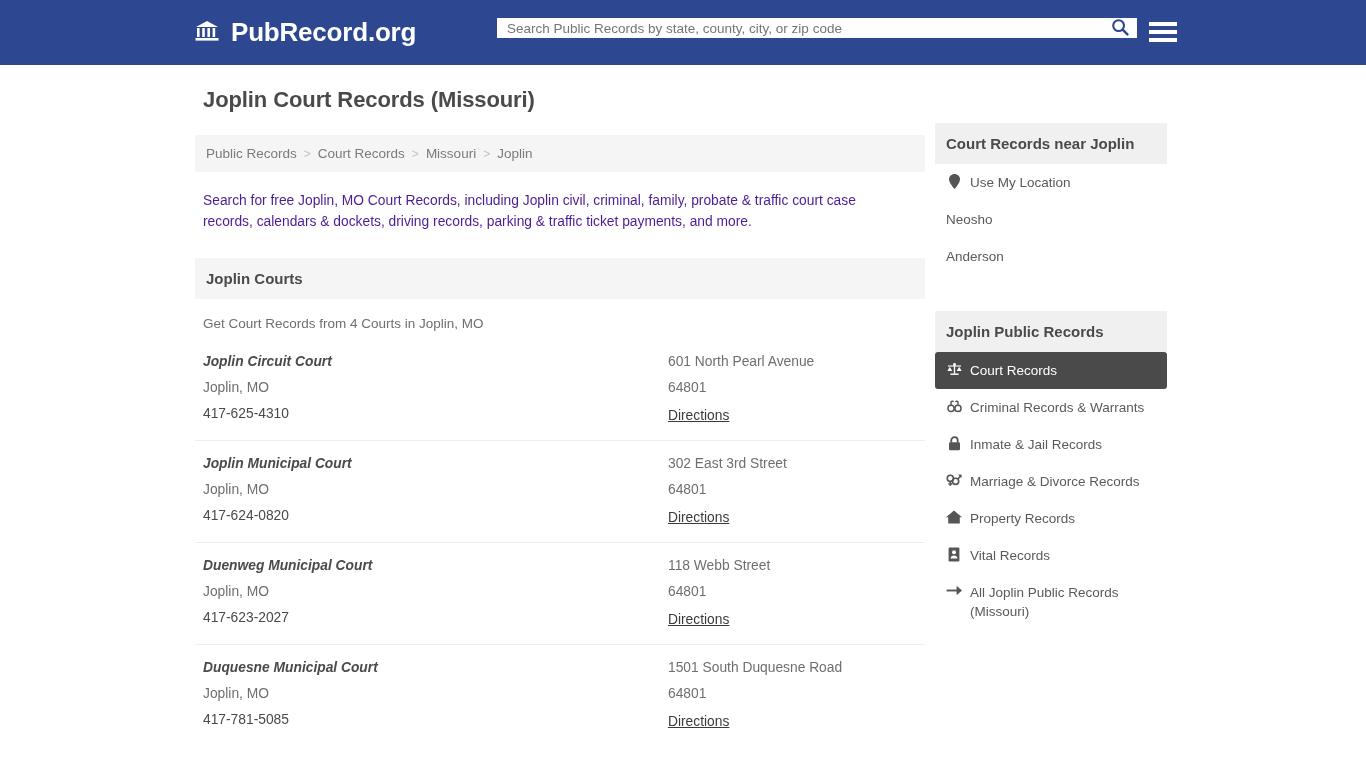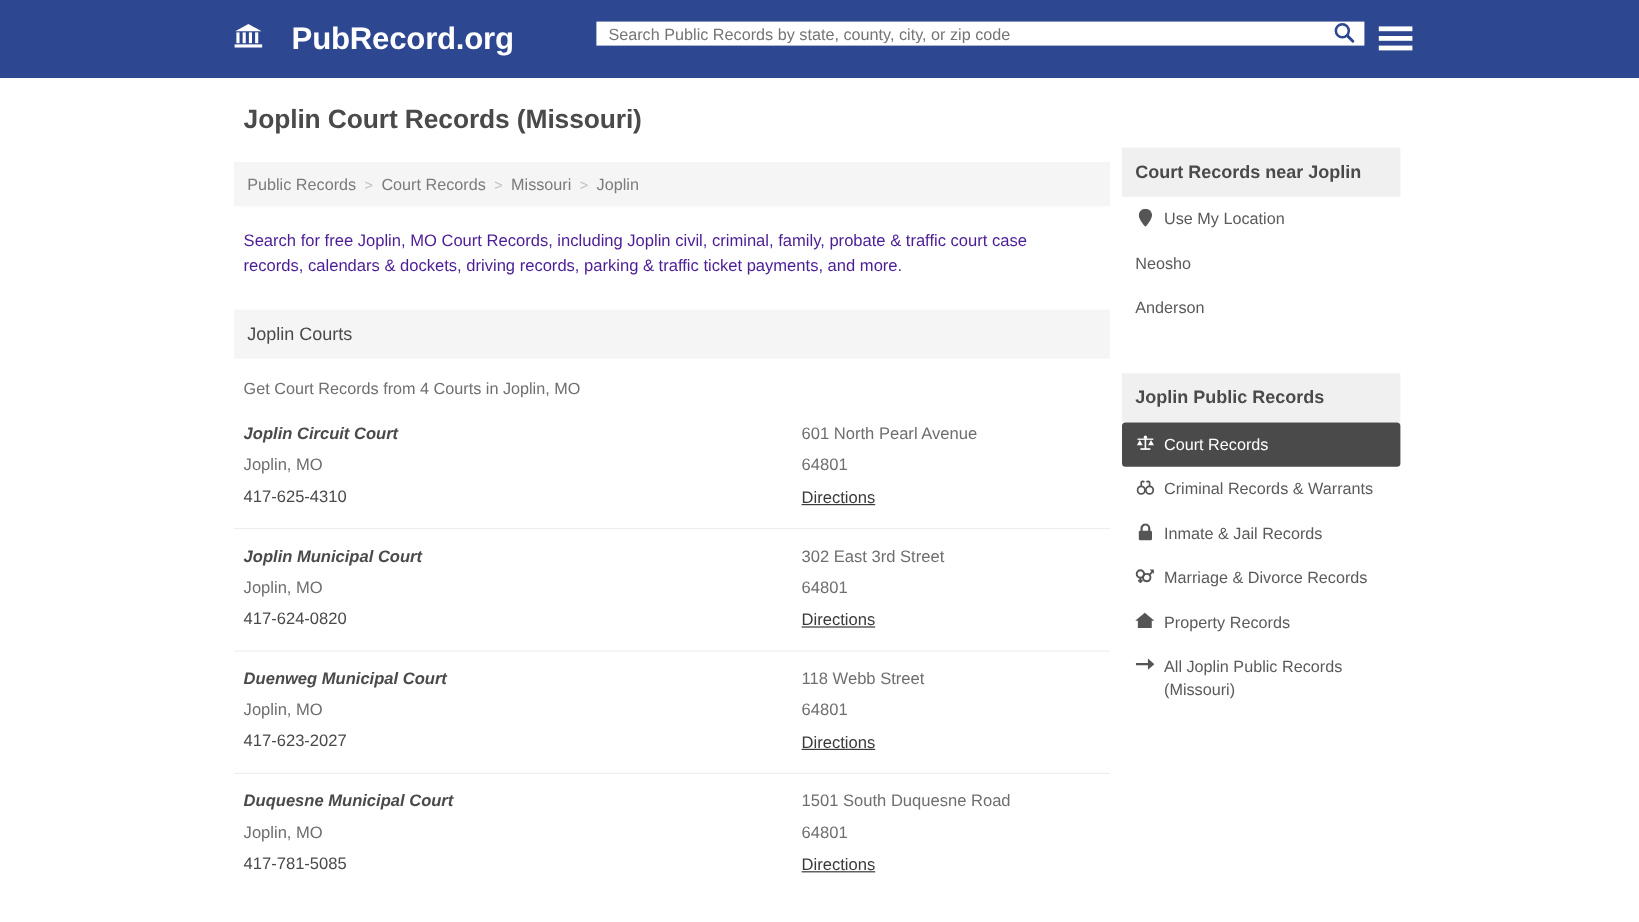--- a/index.html
+++ b/index.html
@@ -16,21 +16,21 @@
   .site-header {
     height: 65px;
     background: #2d4790;
     display: flex;
     align-items: center;
     position: relative;
   }
   .brand {
     display: flex;
     align-items: center;
-    gap: 24px;
+    gap: 12px;
     margin-left: 195px;
     text-decoration: none;
     text-align: right;
   }
   .brand-icon { display: block; }
   .brand-text {
     color: #ffffff;
     font-size: 26px;
     font-weight: bold;
     letter-spacing: -0.2px;
@@ -141,21 +141,21 @@
     color: #4c1d95;
     max-width: 700px;
   }
 
   
   .section-head {
     background: #f5f5f5;
     margin-top: 26px;
     padding: 12px 11px;
     font-size: 15px;
-    font-weight: normal;
+    font-weight: bold;
     color: #4a4a4a;
   }
   .section-note {
     margin: 17px 8px 0 8px;
     font-size: 13.5px;
     color: #6f6f6f;
   }
 
   
   .listing { margin-top: 8px; }
@@ -417,20 +417,30 @@
 
         <li class="side-item">
           <span class="ico">
             <svg width="16" height="14" viewBox="0 0 16 14" aria-hidden="true">
               <polygon points="8,0.6 16,7.2 13.8,7.2 13.8,13.4 2.2,13.4 2.2,7.2 0,7.2" fill="#555555"></polygon>
             </svg>
           </span>
           <span>Property Records</span>
         </li>
 
+        <li class="side-item">
+          <span class="ico">
+            <svg width="12" height="15" viewBox="0 0 12 15" aria-hidden="true">
+              <rect x="0.6" y="0.6" width="10.8" height="13.8" rx="1.2" fill="#555555"></rect>
+              <circle cx="6" cy="5.3" r="2" fill="#ffffff"></circle>
+              <path d="M2.6 11.6c0-1.9 1.5-3 3.4-3s3.4 1.1 3.4 3z" fill="#ffffff"></path>
+            </svg>
+          </span>
+          <span>Vital Records</span>
+        </li>
 
         <li class="side-item">
           <span class="ico">
             <svg width="16" height="13" viewBox="0 0 16 13" aria-hidden="true">
               <line x1="0.6" y1="6.5" x2="12.6" y2="6.5" stroke="#555555" stroke-width="1.9"></line>
               <polygon points="10.6,1.8 16,6.5 10.6,11.2" fill="#555555"></polygon>
             </svg>
           </span>
           <span>All Joplin Public Records (Missouri)</span>
         </li>

